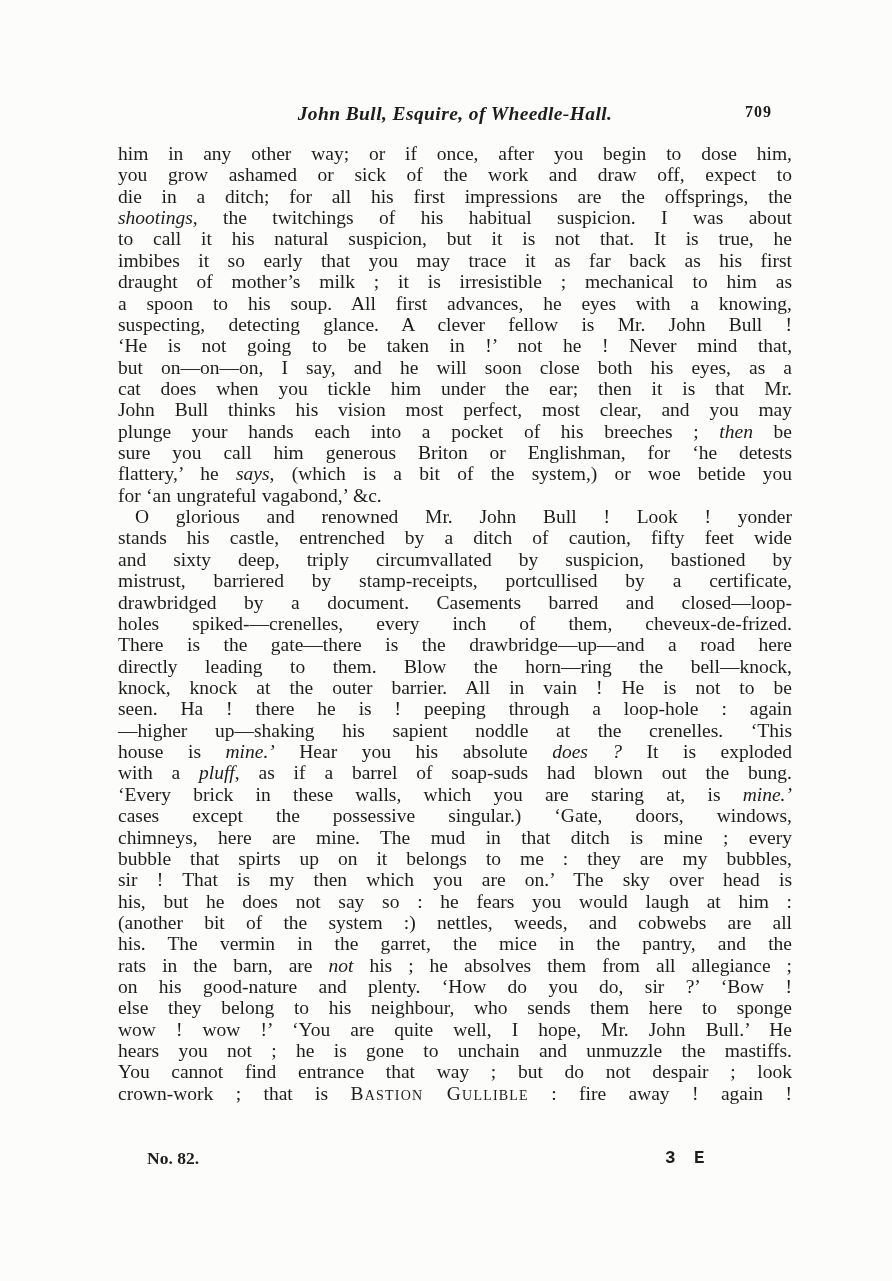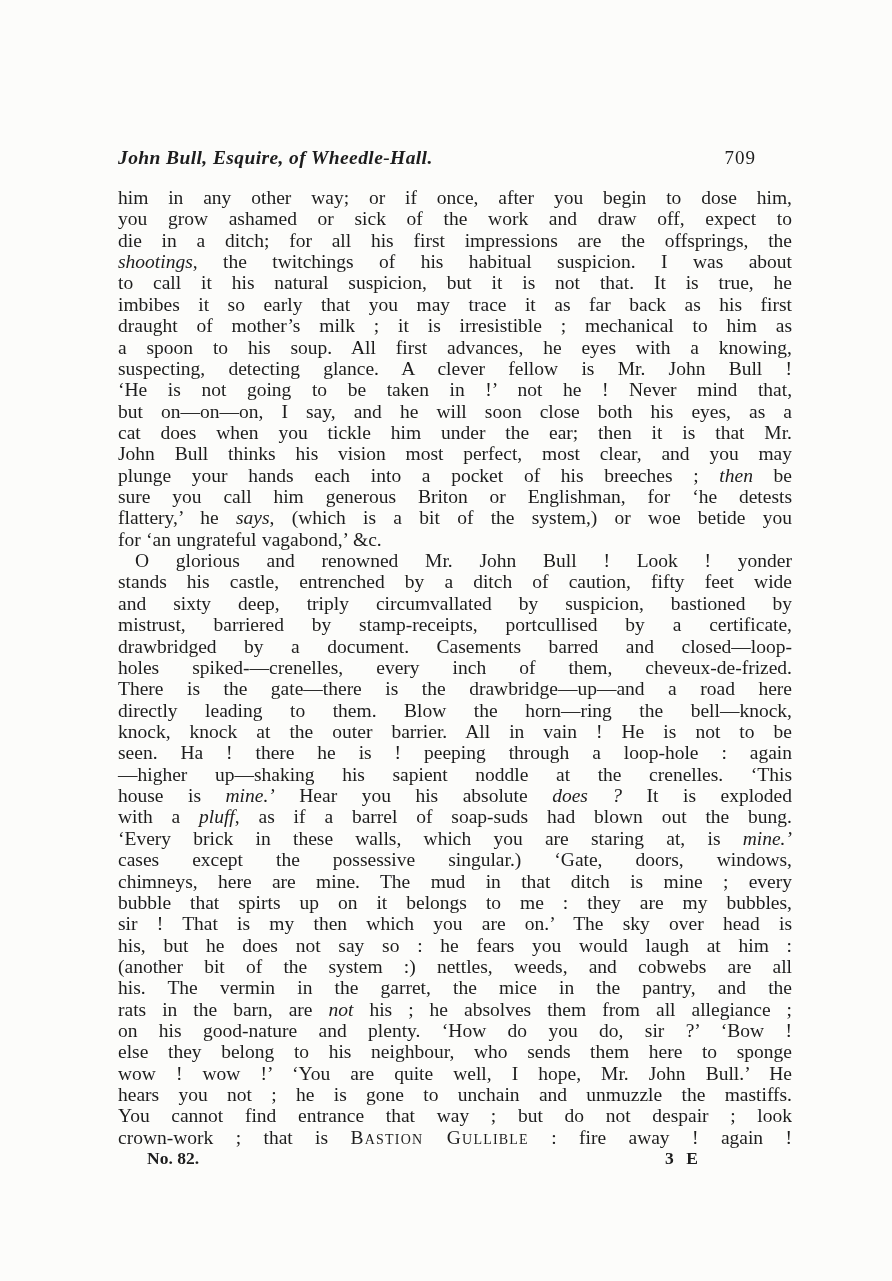--- a/index.html
+++ b/index.html
@@ -18,32 +18,32 @@
     position: absolute;
     left: 118px;
     top: 103px;
     width: 674px;
   }
   .page-header {
     position: relative;
     height: 40px;
   }
   .running-title {
+    text-align: center;
     font-style: italic;
     font-weight: bold;
     font-size: 19.5px;
     letter-spacing: 0.4px;
-    margin-top: 44px;
   }
   .page-number {
     position: absolute;
-    right: 36px;
+    right: 20px;
     top: 0;
-    font-size: 19px;
-    font-weight: normal;
+    font-size: 16px;
+    font-weight: bold;
     letter-spacing: 1px;
   }
   .body-text { width: 674px; }
   .line {
     font-size: 19.5px;
     line-height: 21.36px;
     text-align: justify;
     text-align-last: justify;
     word-spacing: 0.5px;
     white-space: normal;
@@ -55,21 +55,21 @@
   .page-footer {
     position: absolute;
     left: 135px;
     top: 1148px;
     width: 674px;
     height: 24px;
     font-size: 17.5px;
     font-weight: bold;
   }
   .issue-number { position: absolute; left: 12px; top: 0; }
-  .signature-mark { position: absolute; left: 530px; top: 0; letter-spacing: 4px; }
+  .signature-mark { position: absolute; left: 530px; top: 0; letter-spacing: 4px; font-family: Liberation Mono, monospace; }
 </style>
 </head>
 <body>
 
 <div class="page">
   <div class="text-block">
     <div class="page-header">
       <div class="running-title">John Bull, Esquire, of Wheedle-Hall.</div>
       <div class="page-number">709</div>
     </div>

